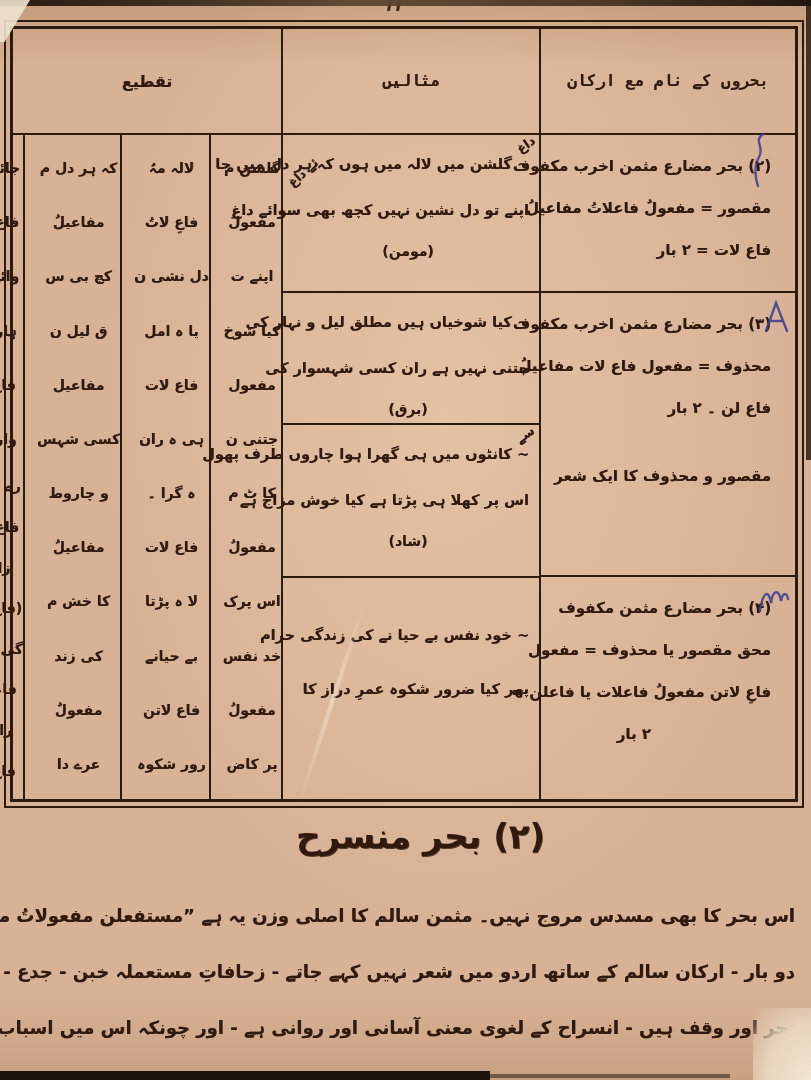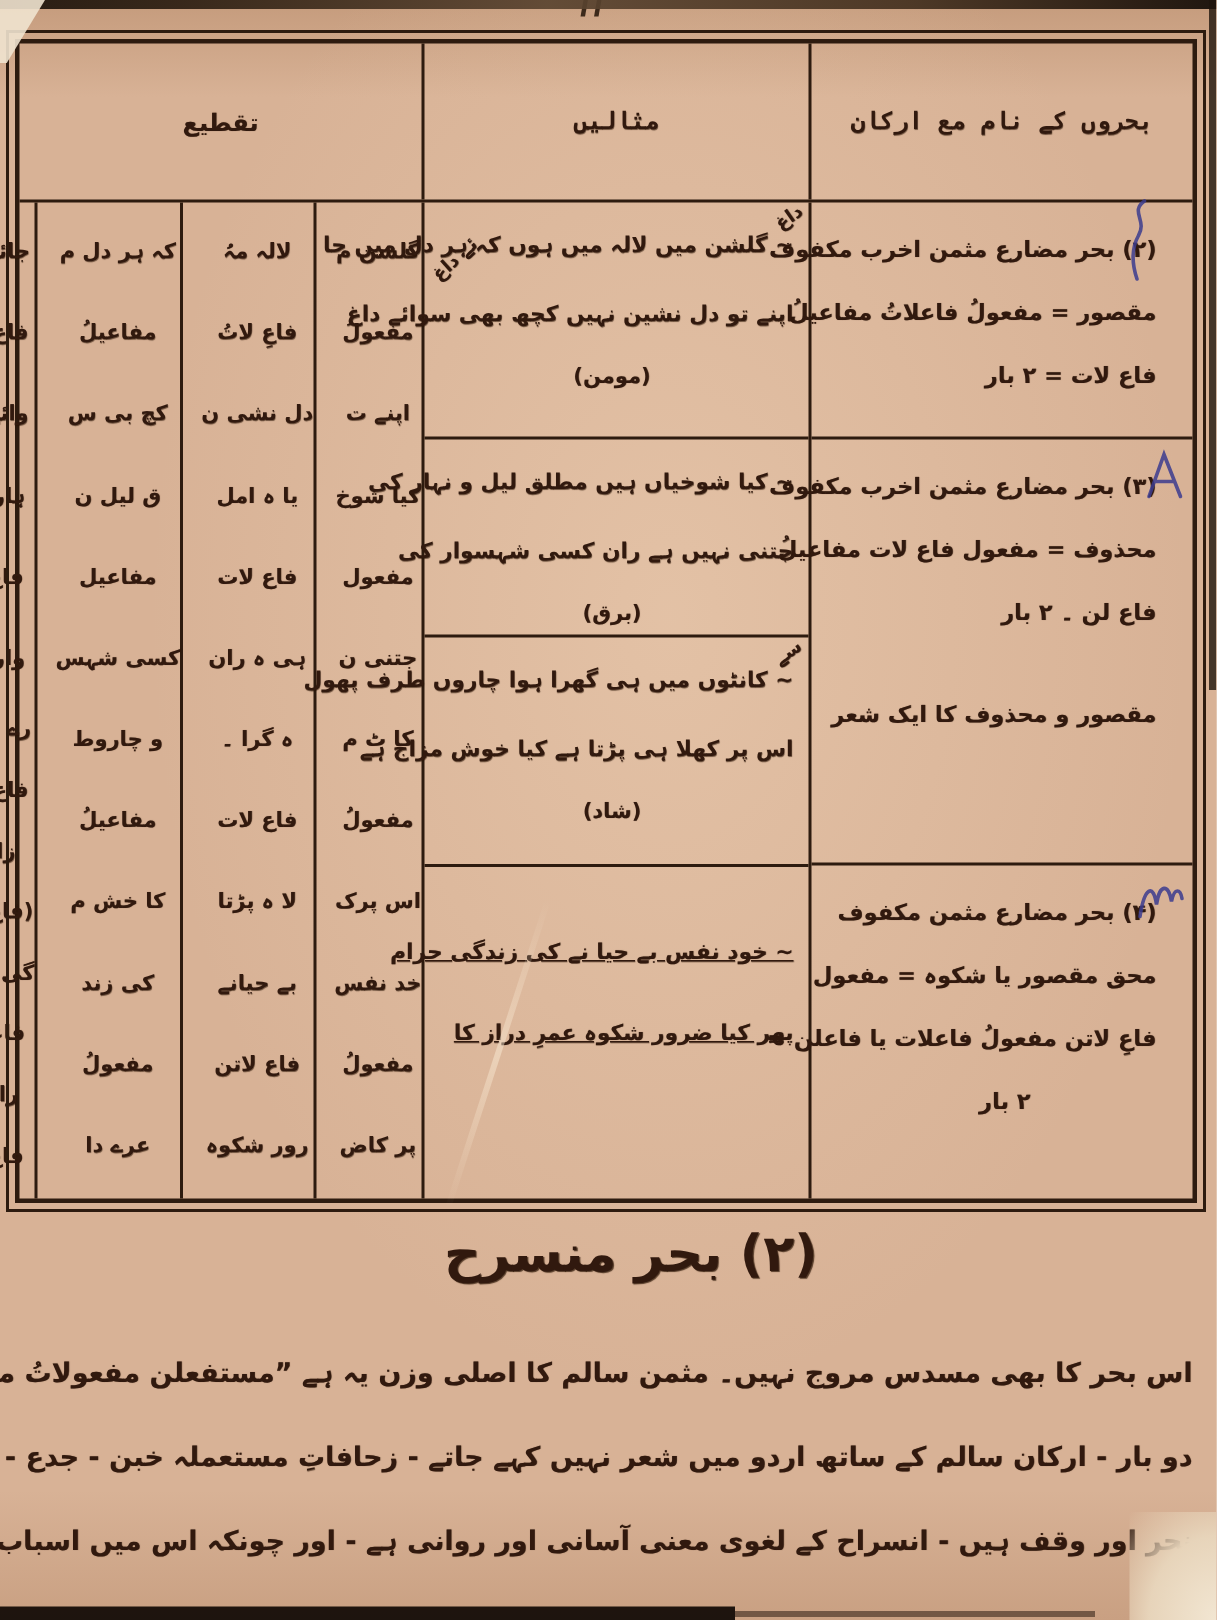--- a/index.html
+++ b/index.html
@@ -30,30 +30,30 @@
   .col{height:100%;}
   .col:not(:last-child){border-left:2.5px solid #2d1b0f;}
 
   
   .nblock{position:relative;padding:10px 24px 6px 6px;font-size:15px;}
   .nblock.b1{height:158px;border-bottom:2px solid #2d1b0f;}
   .nblock.b2{height:284px;border-bottom:2px solid #2d1b0f;}
   .nblock.b3{height:auto;}
   .nline{white-space:nowrap;line-height:42px;text-align:right;}
   .nline.gap-top{margin-top:26px;}
-  .nline.indent{margin-right:84px;}
+  .nline.indent{margin-right:120px;}
   .penmark{position:absolute;opacity:.85;}
   .penmark path{stroke:#3c3c8f;stroke-width:2.4;fill:none;stroke-linecap:round;}
 
   
   .eblock{position:relative;padding:6px 10px 2px 4px;font-size:14.5px;}
   .eblock.e1{height:158px;border-bottom:2px solid #2d1b0f;}
   .eblock.e2{height:132px;border-bottom:2px solid #2d1b0f;}
   .eblock.e3{height:153px;border-bottom:2px solid #2d1b0f;}
-  .eblock.e4{height:auto;padding-top:30px;text-decoration:underline;}
+  .eblock.e4{height:auto;padding-top:30px;}
   .eline{white-space:nowrap;line-height:46px;text-align:right;}
   .e4 .eline{line-height:54px;}
   .attr{text-align:center;font-size:14px;margin-top:10px;}
   .corner-note{position:absolute;font-size:12.5px;transform:rotate(-35deg);}
   .cn-r{right:4px;top:2px;}
   .cn-l{left:2px;top:30px;transform:rotate(-42deg);}
 
   
   .taqti{display:flex;height:100%;}
   .strip{flex:1;display:flex;flex-direction:column;padding:6px 0 8px;}
@@ -119,21 +119,21 @@
           <div class="nline">(۳) بحر مضارع مثمن اخرب مکفوف</div>
           <div class="nline">محذوف = مفعول فاع لات مفاعیلُ</div>
           <div class="nline">فاع لن ۔ ۲ بار</div>
           <div class="nline gap-top">مقصور و محذوف کا ایک شعر</div>
         </div>
         <div class="nblock b3">
           <svg class="penmark" style="right:4px;top:0;" width="34" height="40" viewBox="0 0 34 40">
               <path d="M3 34 C6 14 12 12 14 26 C16 12 22 12 24 24 C26 14 30 16 31 22"></path>
             </svg>
           <div class="nline">(۴) بحر مضارع مثمن مکفوف</div>
-          <div class="nline">محق مقصور یا شکوہ = مفعول</div>
+          <div class="nline">محق مقصور یا محذوف = مفعول</div>
           <div class="nline">فاعِ لاتن مفعولُ فاعلات یا فاعلن =</div>
           <div class="nline indent">۲ بار</div>
         </div>
       </div>
 
       <div class="col col-examples">
         <div class="eblock e1">
           <span class="corner-note cn-r">داغ</span>
           <span class="corner-note cn-l">ئے داغ</span>
           <div class="eline">∽ گلشن میں لالہ میں ہوں کہ ہر دل میں جا</div>

